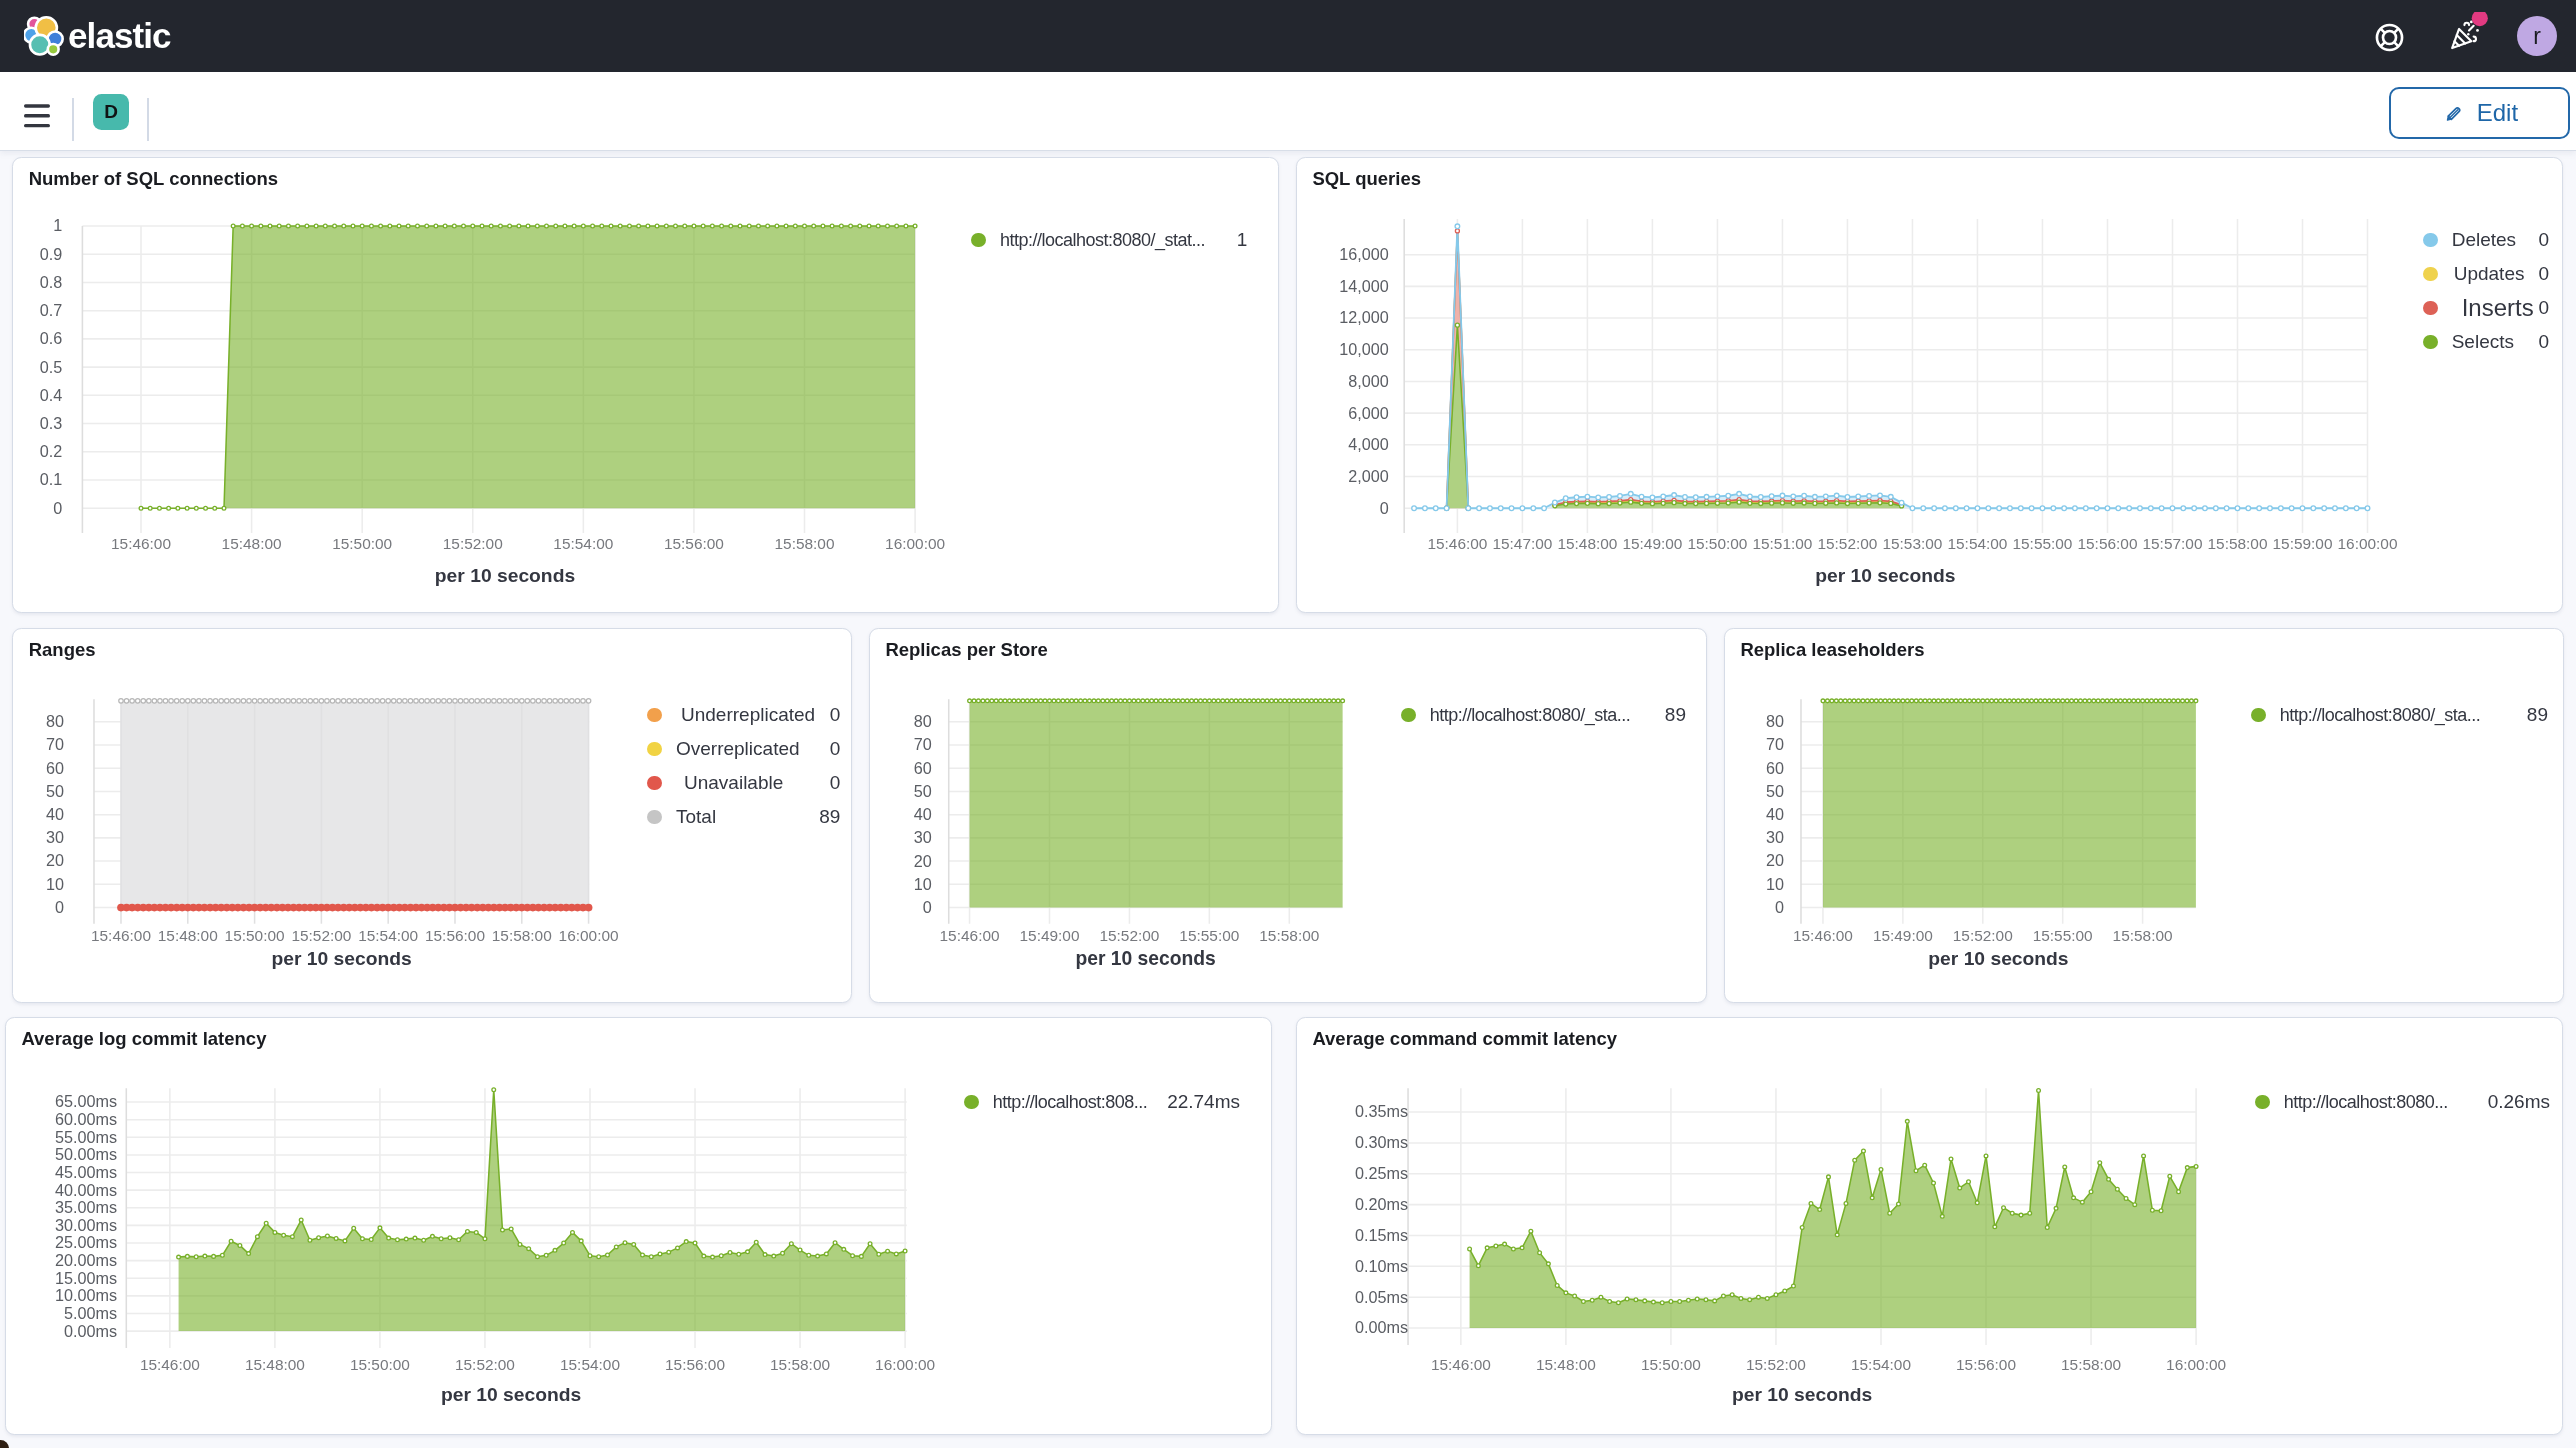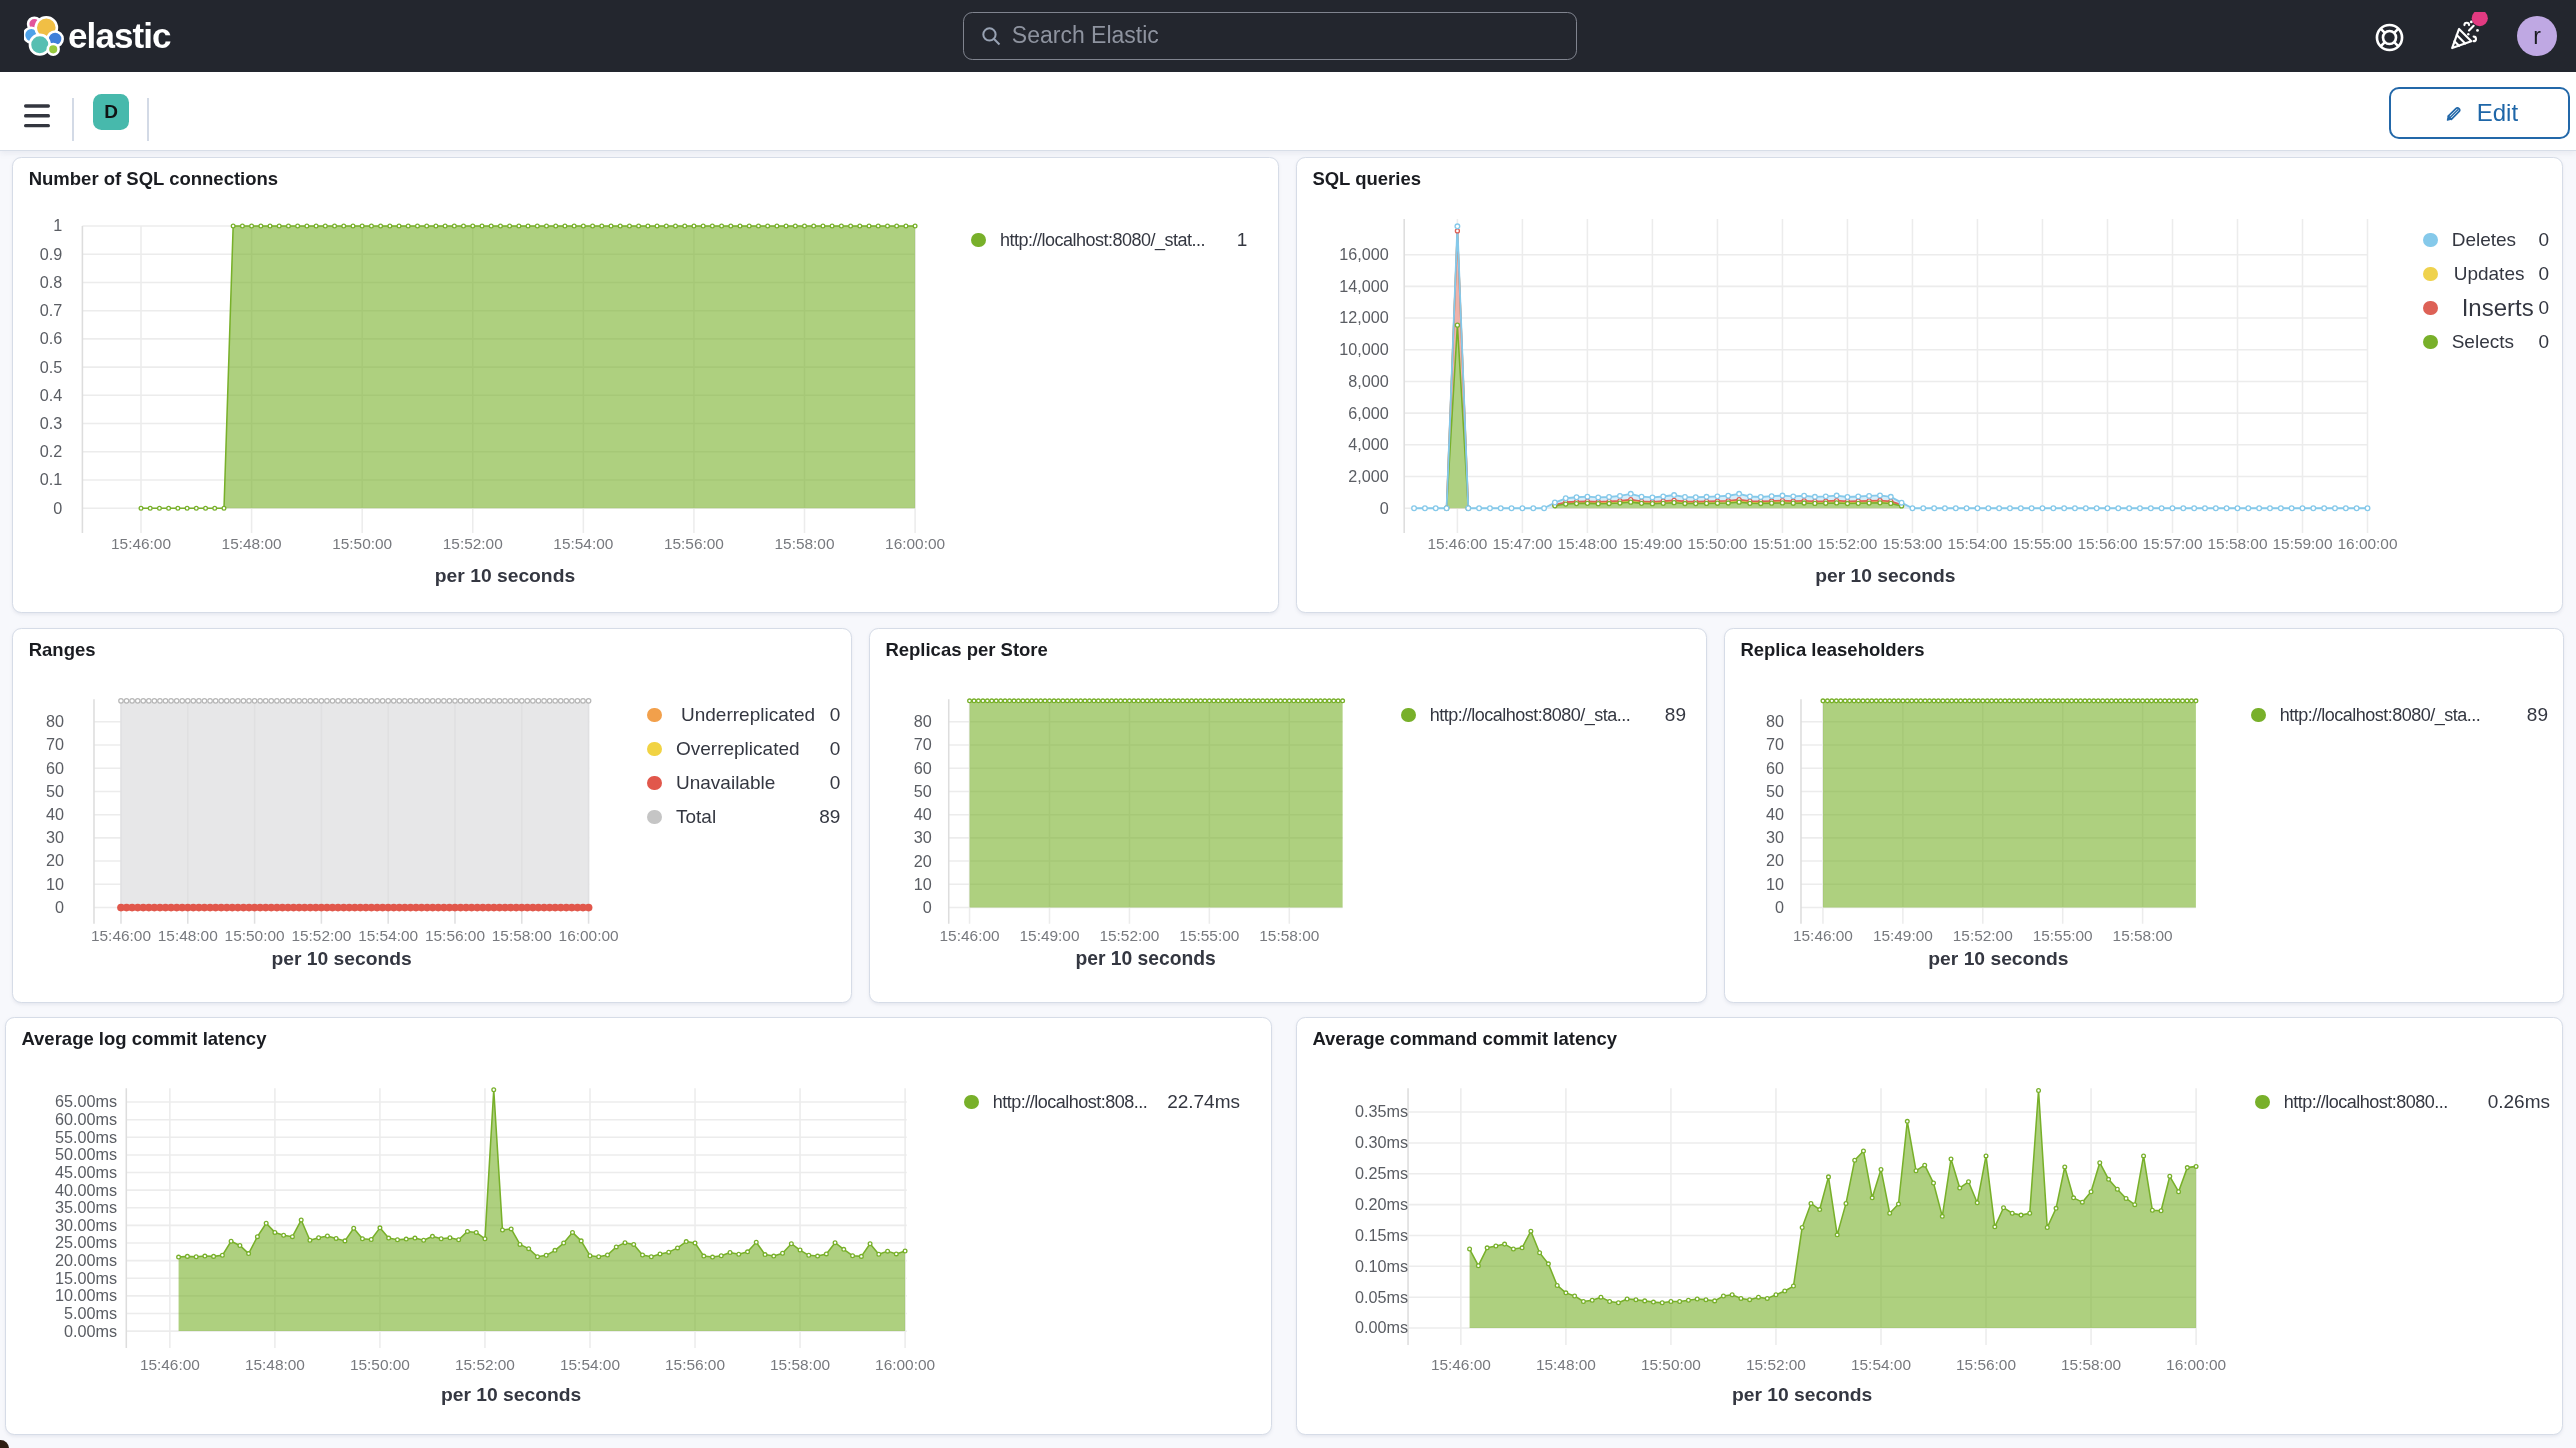--- a/index.html
+++ b/index.html
@@ -22,29 +22,20 @@
 <g stroke="#FFFFFF" stroke-width="3.4">
 <circle cx="13.5" cy="13" r="8.2" fill="#E2549B"></circle>
 <circle cx="9.5" cy="27.5" r="9.6" fill="#4DA1E8"></circle>
 <circle cx="29" cy="18" r="13.8" fill="#F1BF45"></circle>
 <circle cx="40.5" cy="32.5" r="9.8" fill="#3F7FD9"></circle>
 <circle cx="20.5" cy="40" r="12.8" fill="#57BFB2"></circle>
 <circle cx="38" cy="46" r="7" fill="#96C93D"></circle>
 </g>
     </svg>
 <div style="position:absolute;left:68px;top:16px;font-size:35px;font-weight:bold;color:#fff;letter-spacing:-0.9px;">elastic</div>
-<div id="search">
-      <svg width="20" height="20" viewBox="0 0 26 26" style="margin:0 10.8px 0 0;flex:none;">
-        <g fill="none" stroke="#98A2B3" stroke-width="2.6">
-          <circle cx="11" cy="11" r="8"></circle>
-          <path d="M17 17 L24 24"></path>
-        </g>
-      </svg>
-      <span>Search Elastic</span>
-    </div>
 <svg width="31" height="31" viewBox="0 0 40 40" style="position:absolute;left:2374px;top:21.6px;">
 <g fill="none" stroke="#fff" stroke-width="3.4">
 <circle cx="20" cy="20" r="16.2"></circle>
 <circle cx="20" cy="20" r="8.4"></circle>
 <path d="M8.8 8.8 L14 14 M31.2 8.8 L26 14 M8.8 31.2 L14 26 M31.2 31.2 L26 26"></path>
 </g>
     </svg>
 <svg width="43" height="43" viewBox="0 0 56 56" style="position:absolute;left:2446px;top:12.3px;">
 <g fill="none" stroke="#fff" stroke-width="2.8" stroke-linejoin="round" stroke-linecap="round">
 <path d="M17 22 L8 47 L33 38 Z"></path>
@@ -704,21 +695,21 @@
         <span style="margin-left:19px;font-size:19px;color:#343741;white-space:nowrap;flex:1 1 auto;">Underreplicated</span>
         <span style="font-size:19px;color:#343741;">0</span>
       </div>
       <div style="display:flex;align-items:center;height:34px;">
         <span style="width:14.7px;height:14.7px;border-radius:50%;background:#F1D343;flex:none;"></span>
         <span style="margin-left:14px;font-size:19px;color:#343741;white-space:nowrap;flex:1 1 auto;">Overreplicated</span>
         <span style="font-size:19px;color:#343741;">0</span>
       </div>
       <div style="display:flex;align-items:center;height:34px;">
         <span style="width:14.7px;height:14.7px;border-radius:50%;background:#E1574B;flex:none;"></span>
-        <span style="margin-left:14px;font-size:19px;color:#343741;white-space:nowrap;flex:1 1 auto;">Unavailable</span>
+        <span style="margin-left:22px;font-size:19px;color:#343741;white-space:nowrap;flex:1 1 auto;">Unavailable</span>
         <span style="font-size:19px;color:#343741;">0</span>
       </div>
       <div style="display:flex;align-items:center;height:34px;">
         <span style="width:14.7px;height:14.7px;border-radius:50%;background:#C5C5C5;flex:none;"></span>
         <span style="margin-left:14px;font-size:19px;color:#343741;white-space:nowrap;flex:1 1 auto;">Total</span>
         <span style="font-size:19px;color:#343741;">89</span>
       </div>
     </div>
   </div>
 <div class="panel" style="left:869px;top:628px;width:838px;height:375px;">

